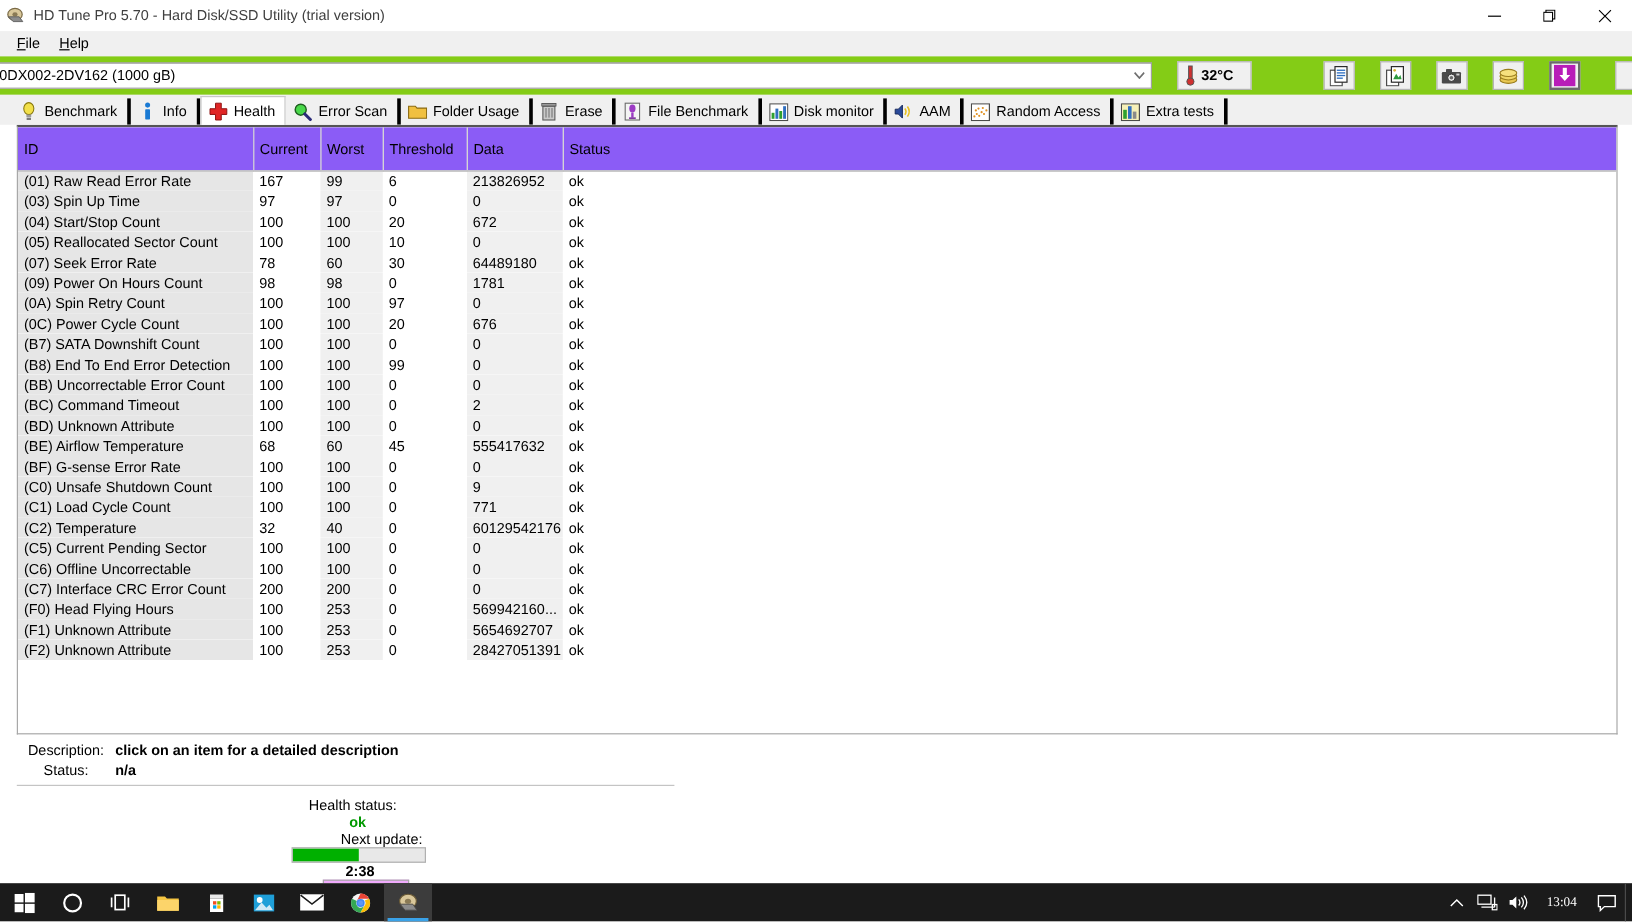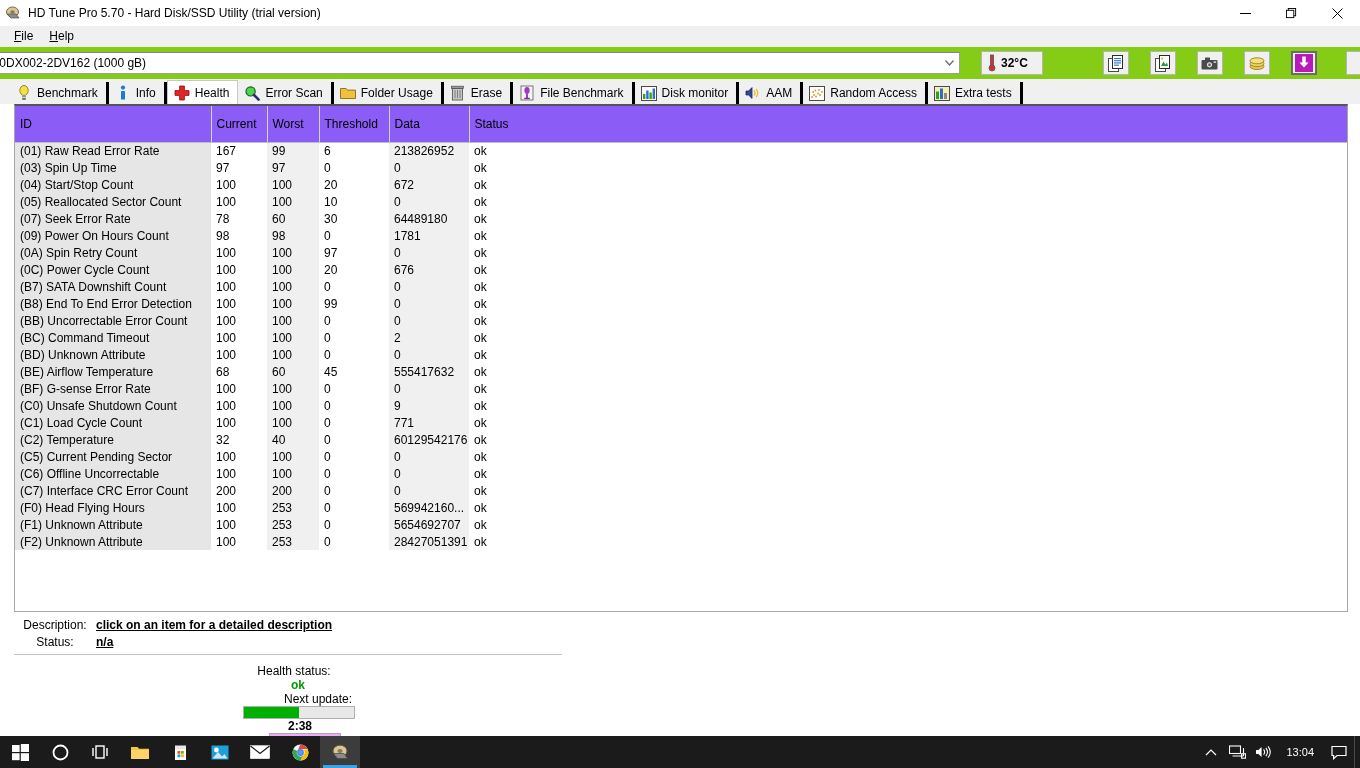--- a/index.html
+++ b/index.html
@@ -35,21 +35,21 @@
     align-items: center;
     flex: 0 0 auto;
   }
   .title-icon {
     width: 26px; height: 26px;
     display: flex; align-items: center; justify-content: center;
     flex: 0 0 auto;
   }
   .title-text {
     font-size: 12px;
-    color: #000000;
+    color: #404040;
     white-space: nowrap;
     flex: 1 1 auto;
     padding-left: 2px;
   }
   .win-btns { display: flex; flex: 0 0 auto; height: 26px; }
   .win-btn {
     width: 46px; height: 26px;
     display: flex; align-items: center; justify-content: center;
     cursor: default;
   }
@@ -229,21 +229,21 @@
   
   .descblock {
     position: absolute;
     left: 14px; top: 512px;
     width: 560px;
     font-size: 12px;
     color: #000;
   }
   .descrow { display: flex; height: 17px; align-items: center; }
   .desclabel { width: 82px; flex: 0 0 auto; text-align: center; }
-  .descvalue { font-weight: bold; text-decoration: underline; }
+  .descvalue { font-weight: bold; }
 
   .hr-sep {
     position: absolute;
     left: 14px; top: 550px;
     width: 548px; height: 0;
     border-top: 1px solid #c4c4c4;
   }
 
   
   .footer {
@@ -294,20 +294,21 @@
   }
 
   
   .taskbar {
     position: absolute;
     left: 0; bottom: 0;
     width: 1360px; height: 32px;
     background: #1b1b1b;
     display: flex;
     align-items: center;
+    font-family: Liberation Serif, serif;
   }
   .tb-left { display: flex; align-items: center; height: 32px; }
   .tb-item {
     width: 40px; height: 32px;
     display: flex; align-items: center; justify-content: center;
     cursor: default;
     position: relative;
   }
   .tb-item.active { background: #3c3c3c; }
   .tb-item.active::after {

